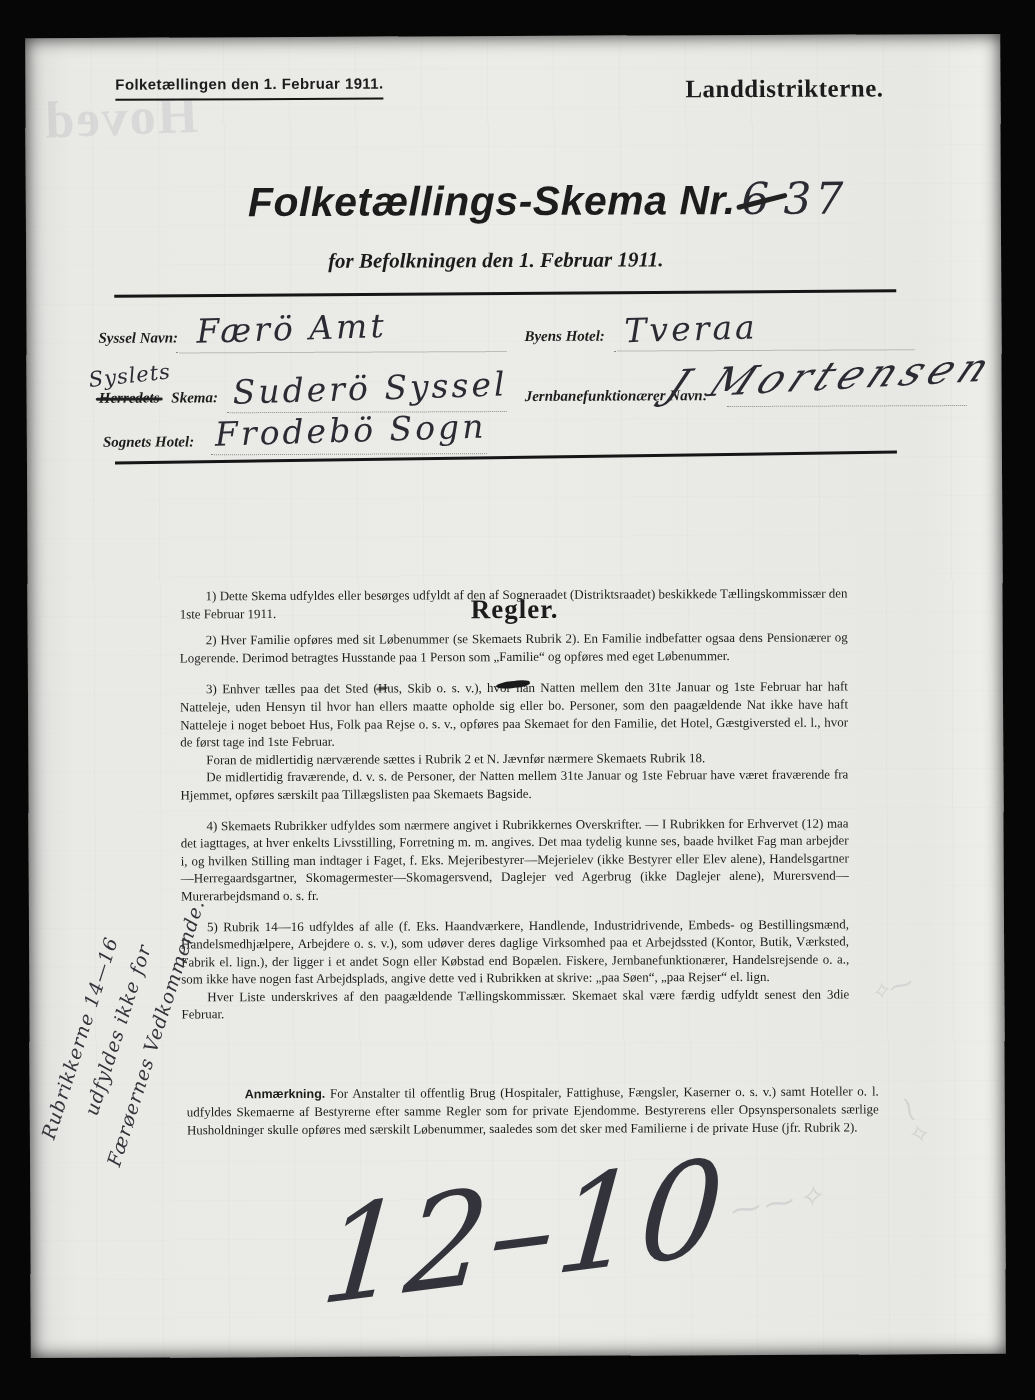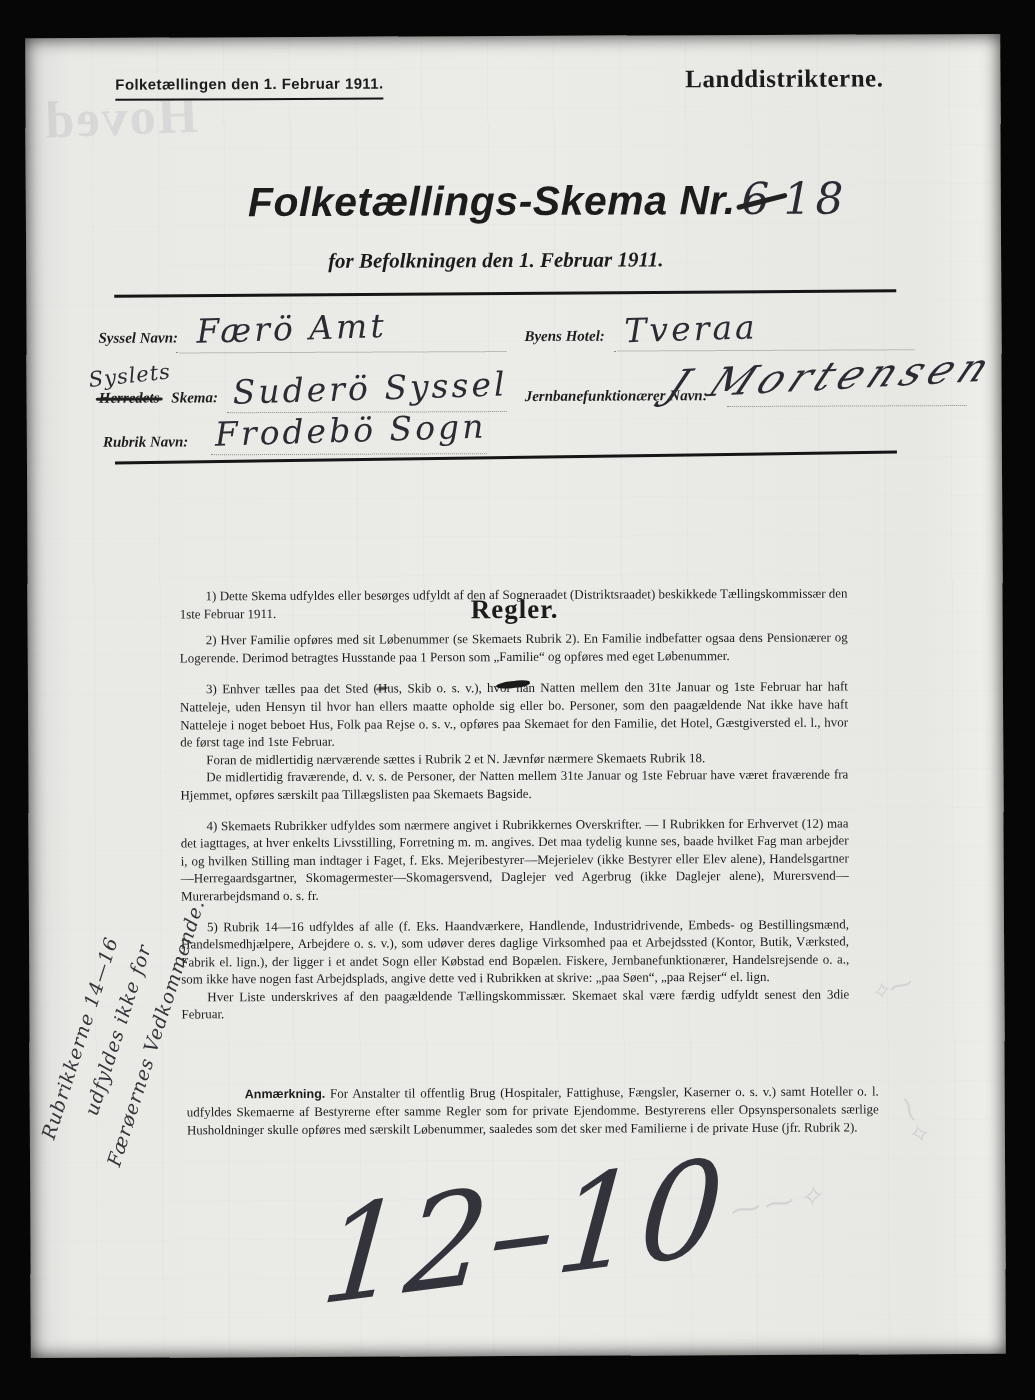--- a/index.html
+++ b/index.html
@@ -76,50 +76,50 @@
 </style>
 </head>
 <body>
 
 <div class="page">
   <div class="bleed-grid"></div>
 
   <div class="abs bleed-word" style="left:18px;top:50px;">Hoved</div>
 
   <div class="abs hdr-left" style="left:90px;top:38px;">Folketællingen den 1. Februar 1911.</div>
-  <div class="abs hdr-right" style="left:660px;top:30px;font-family:Liberation Serif, serif;">Landdistrikterne.</div>
+  <div class="abs hdr-right" style="left:660px;top:40px;font-family:Liberation Serif, serif;">Landdistrikterne.</div>
 
   <div class="abs" style="left:222px;top:138px;">
     <span class="title-main">Folketællings-Skema Nr.</span>
     <span class="hand title-num num-struck">
       <span>6</span>
       <span class="bar"></span>
     </span>
-    <span class="hand title-num">18</span>
+    <span class="hand title-num">37</span>
   </div>
   <div class="abs subtitle" style="left:302px;top:212px;">for Befolkningen den 1. Februar 1911.</div>
 
   <div class="abs rule-line" style="left:88px;top:256px;width:782px;transform:rotate(-0.15deg);"></div>
 
   <div class="abs f-label" style="left:72px;top:292px;">Syssel Navn:</div>
   <div class="abs dotline" style="left:150px;top:314px;width:330px;"></div>
   <div class="abs hand hand-val" style="left:170px;top:272px;">Færö Amt</div>
 
   <div class="abs hand hand-small" style="left:62px;top:326px;">Syslets</div>
   <div class="abs f-label" style="left:72px;top:352px;">
     <span class="struck">
       <span>Herredets</span>
       <span class="bar"></span>
     </span>
     <span style="margin-left:8px;">Skema:</span>
   </div>
   <div class="abs dotline" style="left:200px;top:374px;width:280px;"></div>
   <div class="abs hand hand-val" style="left:206px;top:332px;">Suderö Syssel</div>
 
-  <div class="abs f-label" style="left:76px;top:396px;">Rubrik Navn:</div>
+  <div class="abs f-label" style="left:76px;top:396px;">Sognets Hotel:</div>
   <div class="abs dotline" style="left:184px;top:416px;width:276px;"></div>
   <div class="abs hand hand-val" style="left:188px;top:374px;">Frodebö Sogn</div>
 
   <div class="abs f-label" style="left:498px;top:292px;">Byens Hotel:</div>
   <div class="abs dotline" style="left:588px;top:314px;width:300px;"></div>
   <div class="abs hand hand-val" style="left:598px;top:274px;">Tveraa</div>
 
   <div class="abs f-label" style="left:498px;top:352px;">Jernbanefunktionærer Navn:</div>
   <div class="abs dotline" style="left:700px;top:370px;width:240px;"></div>
   <div class="abs hand signature" style="left:648px;top:318px;">J Mortensen</div>

